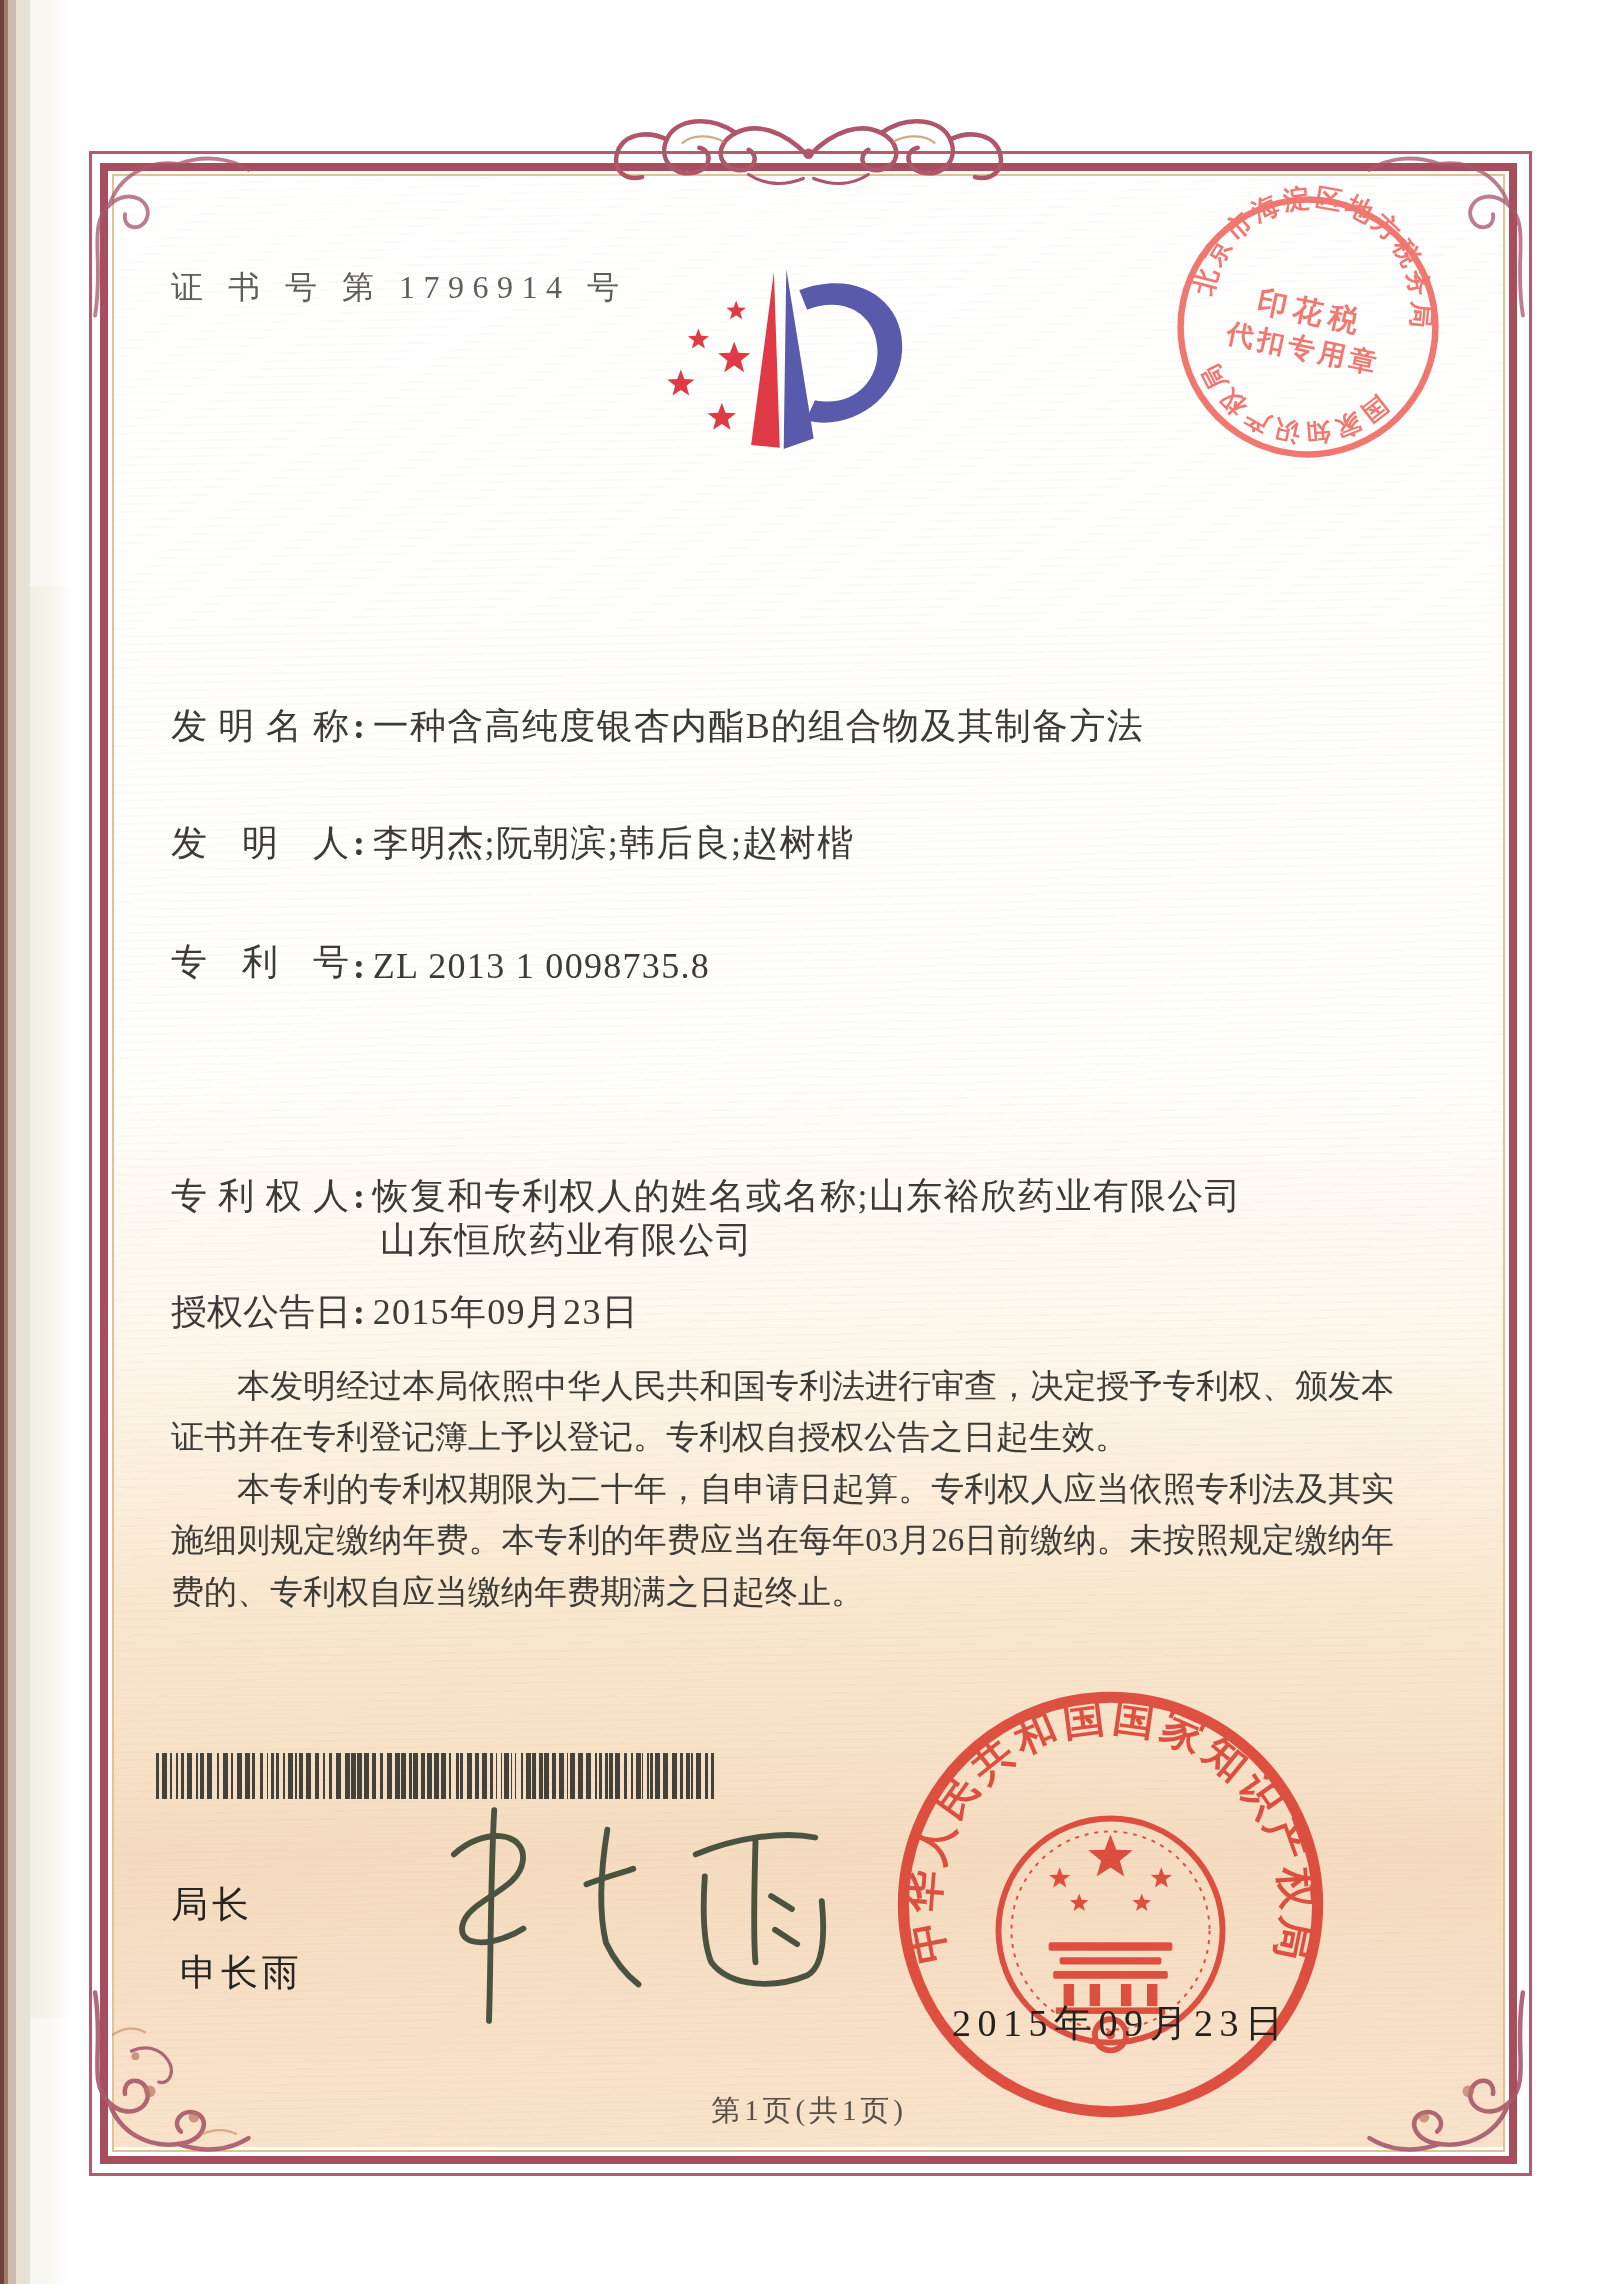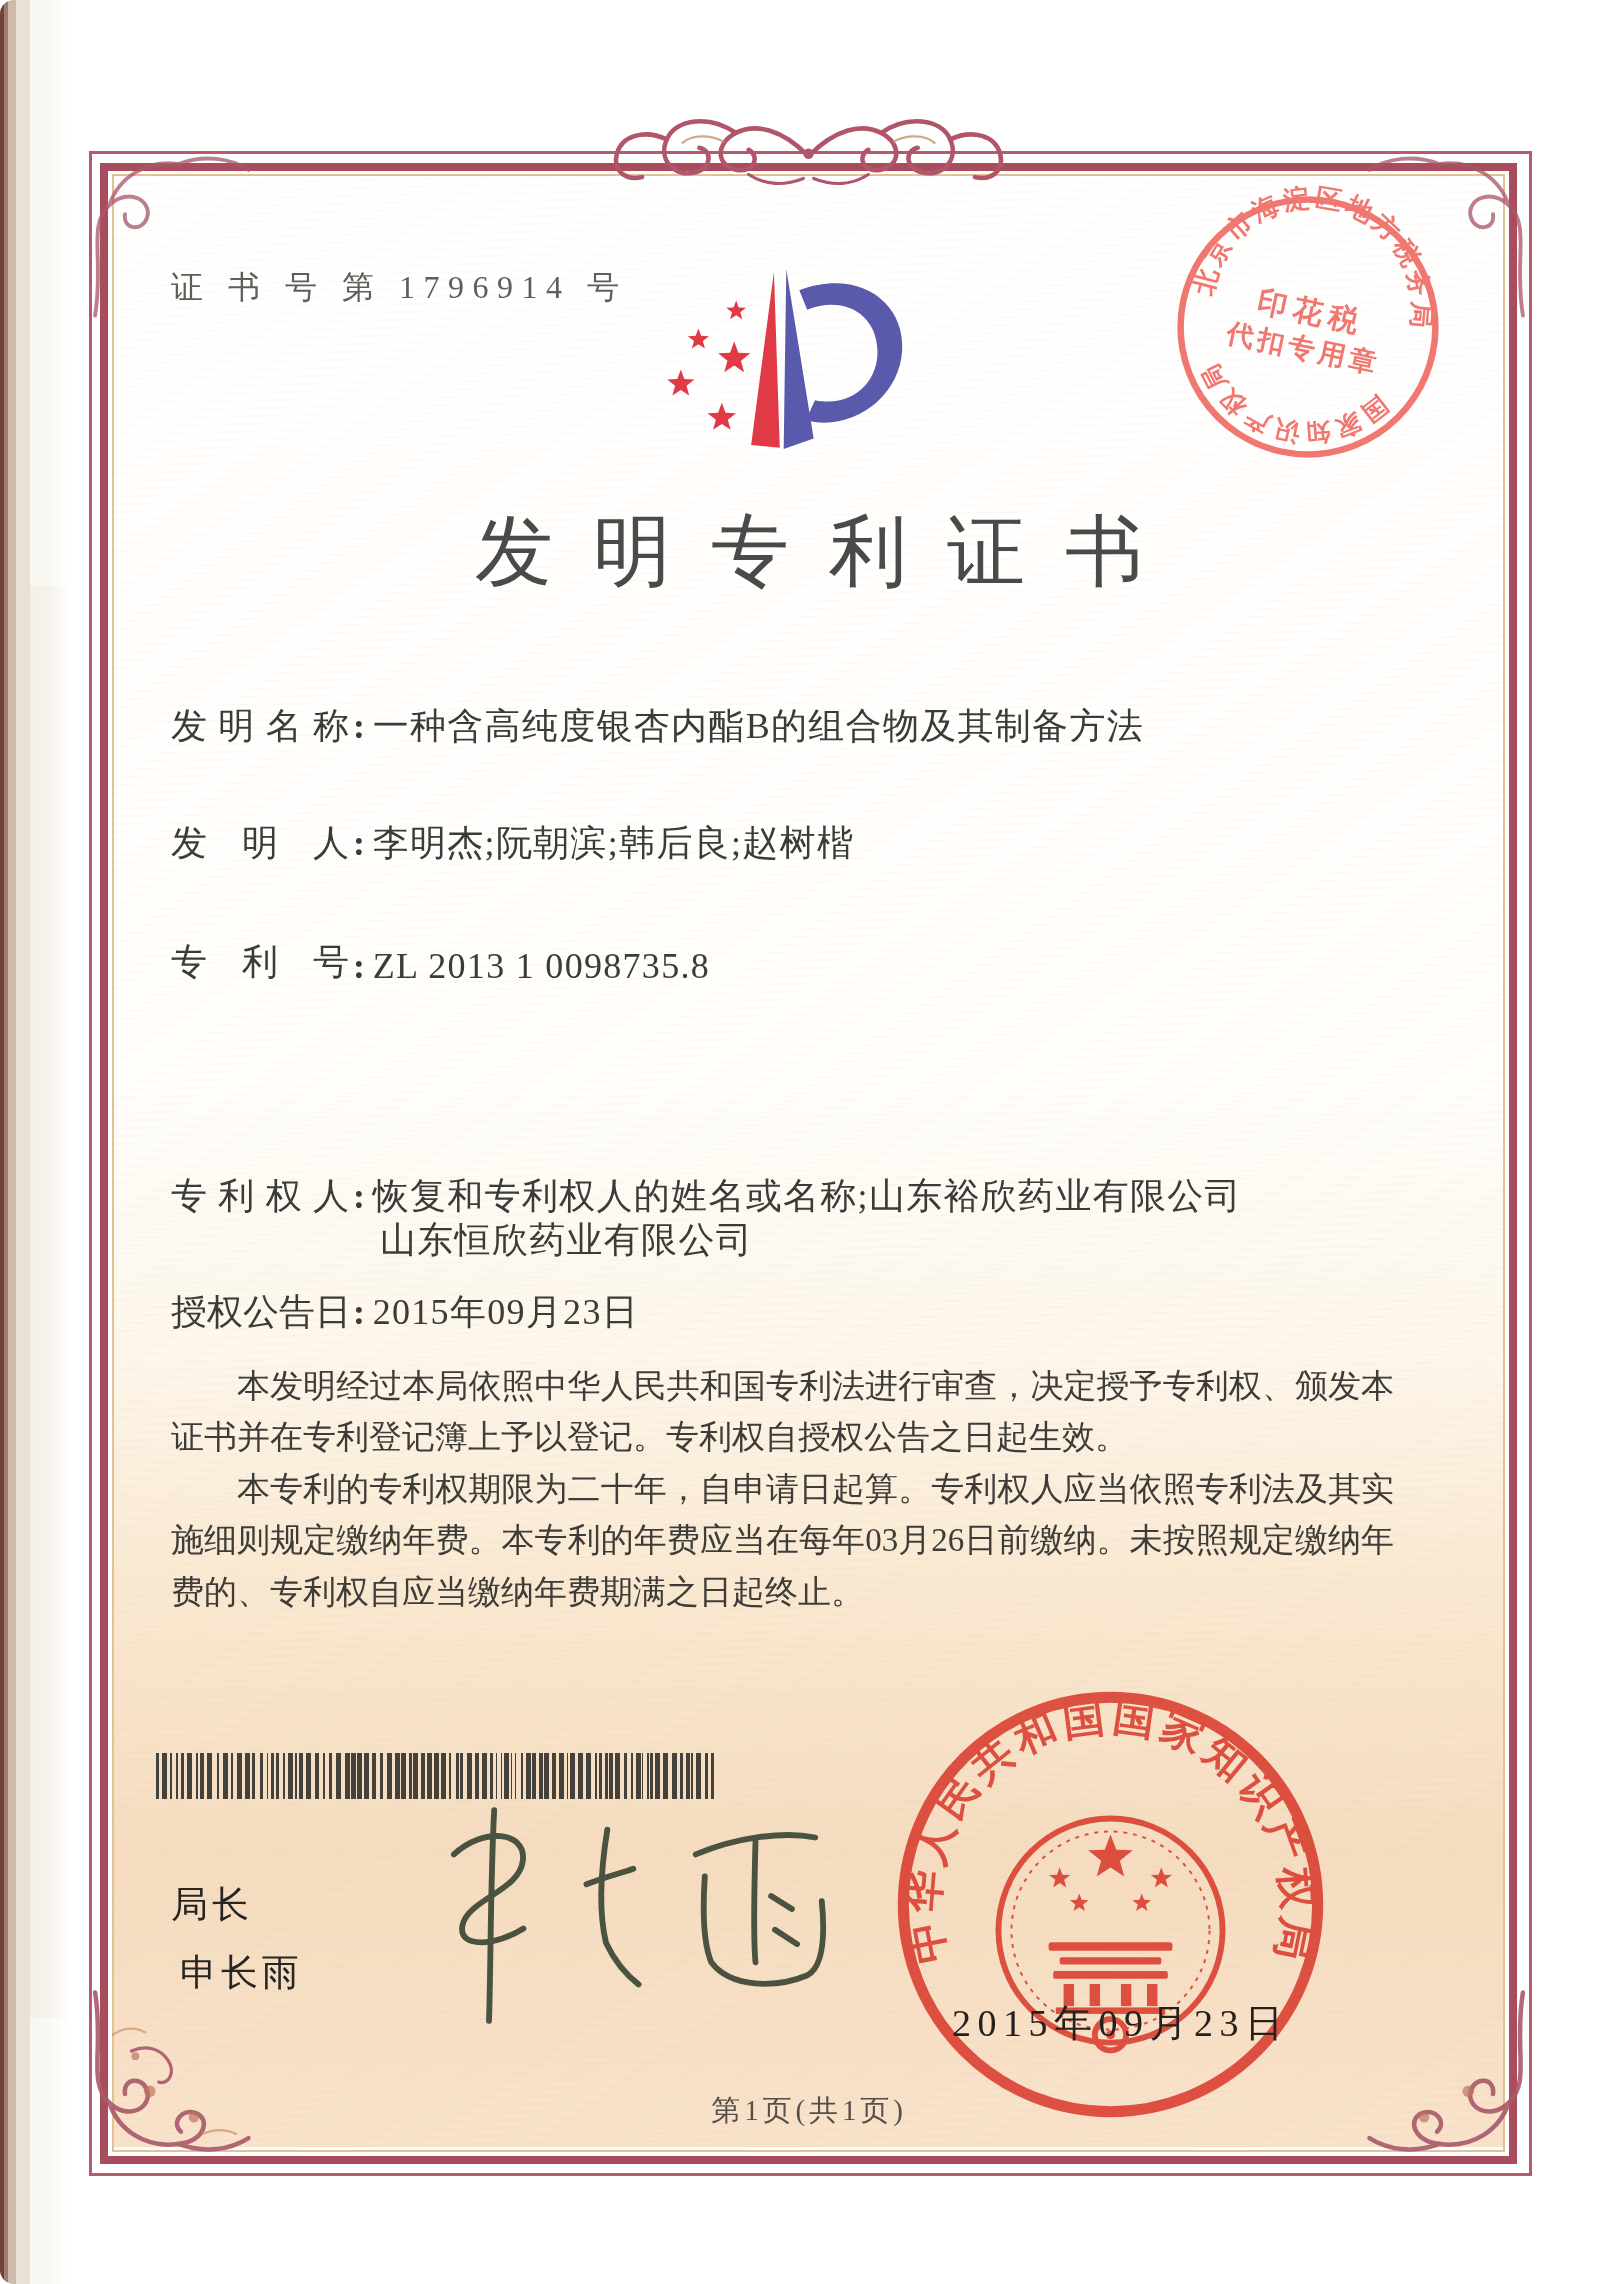--- a/index.html
+++ b/index.html
@@ -1,17 +1,17 @@
 <!DOCTYPE html>
 <html style="font-size:10.4px"><head>
 <meta charset="utf-8">
 <style>
   html,body{margin:0;padding:0;background:#ffffff;}
   .page{position:relative;width:1618px;height:2284px;background:#ffffff;overflow:hidden;
-        font-family:"Liberation Serif","DejaVu Serif",serif;border-radius:14px;}
+        font-family:"Liberation Serif","DejaVu Serif",serif;}
   
   .spine{position:absolute;left:0;top:0;width:72px;height:100%;z-index:5;pointer-events:none;
     background:linear-gradient(90deg,#6e4038 0 3.9px,#a07a6a 3.9px 8.5px,#cdbcae 8.5px 15.6px,#e9e0d6 15.6px 30px,rgba(244,240,230,.5) 30px 46px,rgba(255,255,255,0) 70px);}
   .spine-tint{position:absolute;left:26px;top:586px;width:46px;height:1432px;z-index:4;pointer-events:none;
     background:linear-gradient(90deg,rgba(186,176,120,.22),rgba(186,176,120,0));}
   
   .bg-tint{position:absolute;left:114px;top:176px;width:1389px;height:1971px;z-index:0;
     background:
       repeating-linear-gradient(179deg, rgba(213,156,116,0.05) 0 1.3px, rgba(0,0,0,0) 1.3px 7.8px),
       linear-gradient(180deg,#ffffff 0%,#fffefb 46%,#fdf6ea 60%,#f9e8d0 72%,#f5dcc0 85%,#f8e2ca 100%);}
@@ -138,21 +138,20 @@
       <polygon class="star" points="70.0,242.0 75.4,256.5 90.9,257.2 78.8,266.9 82.9,281.8 70.0,273.2 57.1,281.8 61.2,266.9 49.1,257.2 64.6,256.5"></polygon>
       <polygon class="star" points="133.0,293.0 138.7,308.2 154.9,308.9 142.2,319.0 146.5,334.6 133.0,325.7 119.5,334.6 123.8,319.0 111.1,308.9 127.3,308.2"></polygon>
       <polygon points="213,92 178,358 222,362"></polygon>
     </g>
     <g fill="#5a5aad">
       <polygon points="232,88 228,364 274,348"></polygon>
       <path d="M252,120 C345,86 414,140 410,212 C406,287 330,338 262,320 L276,289 C332,301 374,262 372,212 C370,156 320,128 264,150 Z"></path>
     </g>
   </svg>
 
-  <div class="title">发明专利证书</div>
 
   <div class="field-row" style="top:702px">
     <span class="flabel">发明名称</span><span class="fcolon">:</span><span class="fvalue">一种含高纯度银杏内酯B的组合物及其制备方法</span>
   </div>
   <div class="field-row" style="top:819px">
     <span class="flabel">发明人</span><span class="fcolon">:</span><span class="fvalue">李明杰;阮朝滨;韩后良;赵树楷</span>
   </div>
   <div class="field-row" style="top:938px">
     <span class="flabel">专利号</span><span class="fcolon">:</span><span class="fvalue">ZL 2013 1 0098735.8</span>
   </div>

